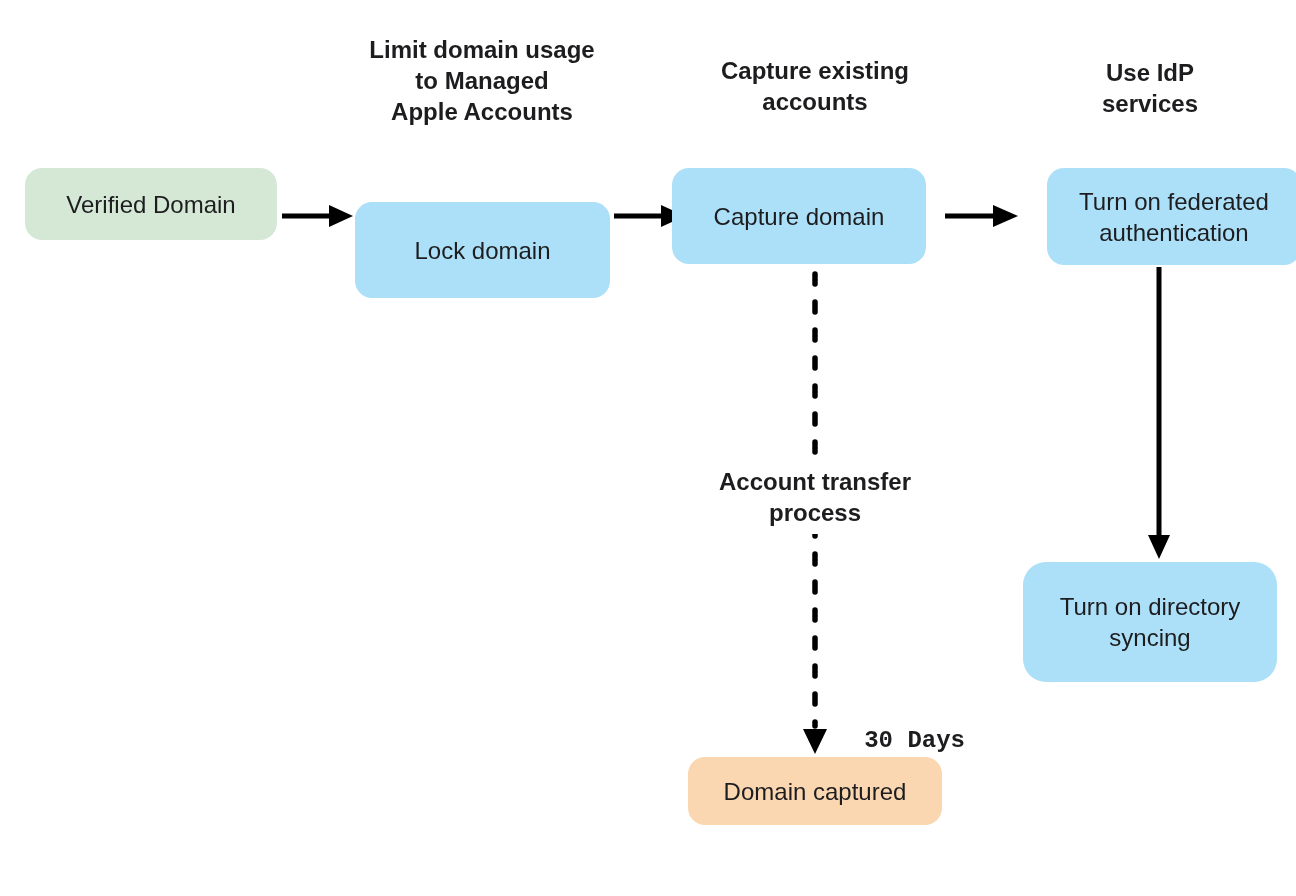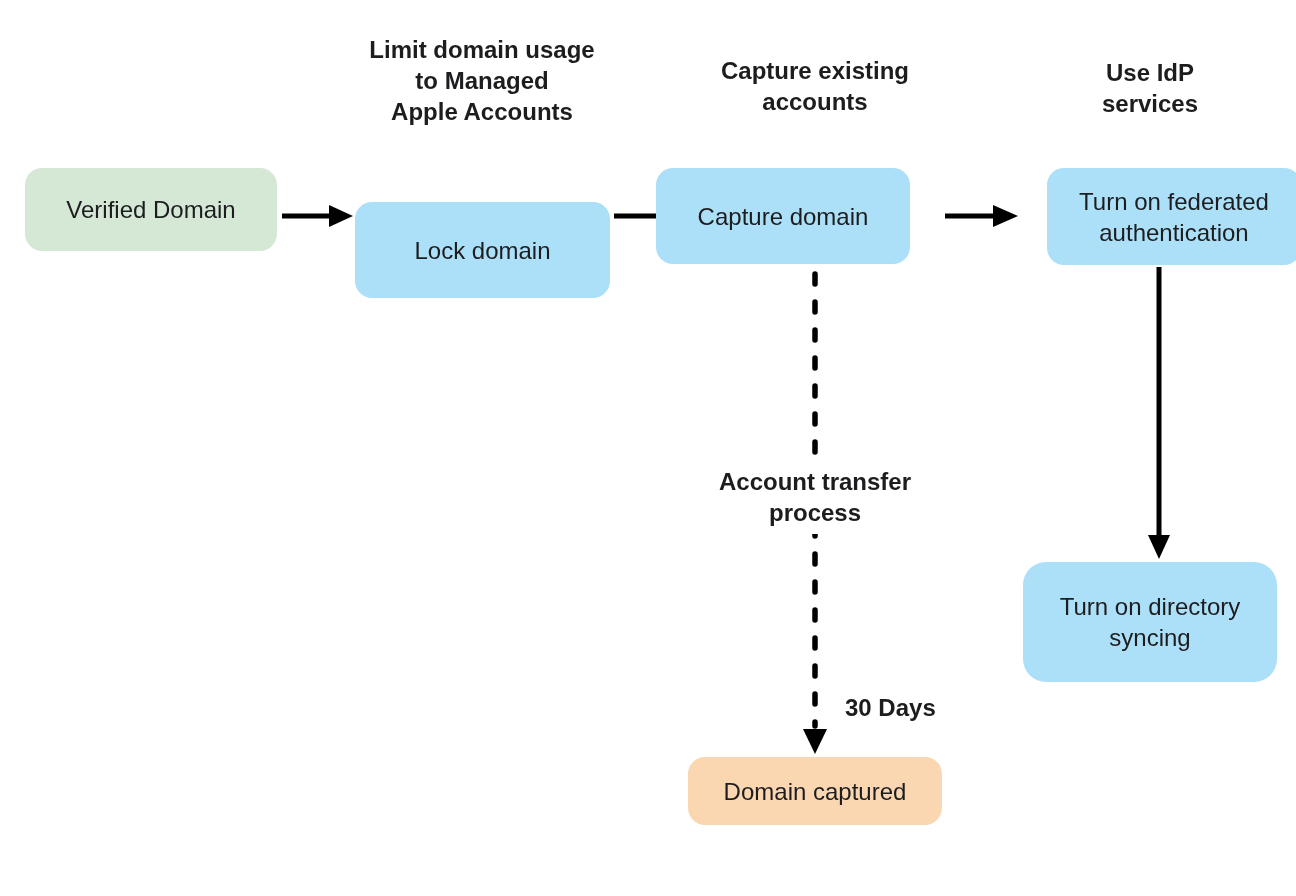--- a/index.html
+++ b/index.html
@@ -40,32 +40,32 @@
   .annotation {
     position: absolute;
     z-index: 3;
     text-align: center;
     font-size: 24px;
     font-weight: 600;
     line-height: 31px;
     white-space: pre-line;
   }
   
-  .n-verified   { left: 25px;   top: 168px; width: 252px; height: 83px; }
+  .n-verified   { left: 25px;   top: 168px; width: 252px; height: 72px; }
   .n-lock       { left: 355px;  top: 168px; width: 255px; height: 96px; }
-  .n-capture    { left: 656px;  top: 168px; width: 254px; height: 96px; }
+  .n-capture    { left: 672px;  top: 168px; width: 254px; height: 96px; }
   .n-federated  { left: 1023px; top: 168px; width: 254px; height: 97px; margin-left: 24px; }
   .n-syncing    { left: 1023px; top: 562px; width: 254px; height: 120px; border-radius: 23px; }
   .n-captured   { left: 688px;  top: 757px; width: 254px; height: 68px; }
   
   .a-limit    { left: 332px;  top: 34px;  width: 300px; }
   .a-existing { left: 665px;  top: 55px;  width: 300px; }
   .a-idp      { left: 1000px; top: 57px;  width: 300px; }
   .a-transfer { left: 640px;  top: 462px; width: 350px; background: #ffffff; padding: 4px 0 6px 0; }
-  .a-30days   { left: 845px;  top: 692px; width: 120px; text-align: left; }
+  .a-30days   { left: 845px;  top: 725px; width: 120px; text-align: right; font-family: Liberation Mono, monospace; }
 </style>
 </head>
 <body>
 
 <div class="canvas">
 
   <svg class="edges" viewBox="0 0 1296 896" xmlns="http://www.w3.org/2000/svg">
 
     <g>
       <line x1="282" y1="216" x2="331" y2="216" stroke="#000000" stroke-width="5"></line>

